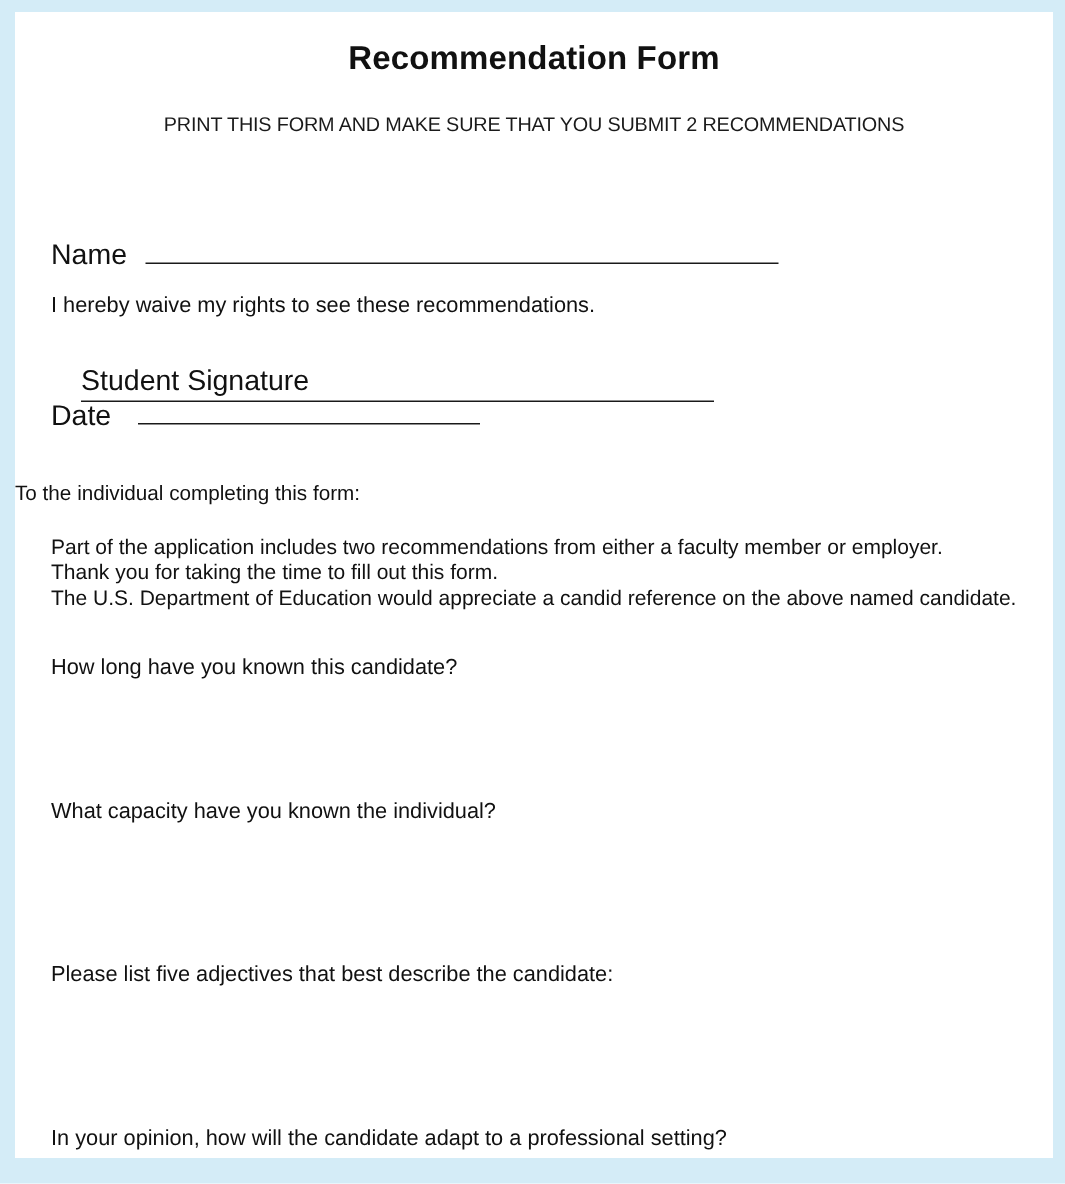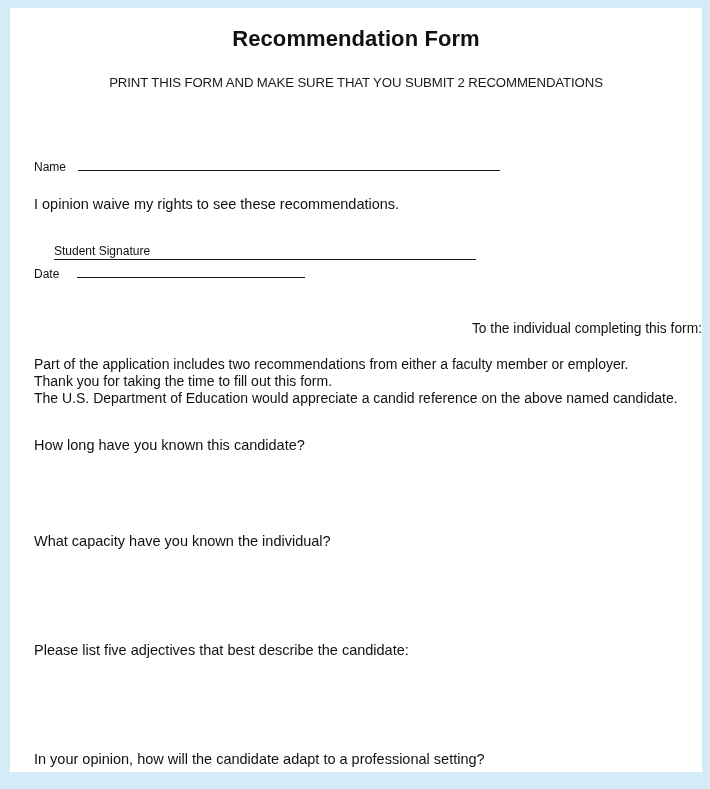--- a/index.html
+++ b/index.html
@@ -49,21 +49,21 @@
     text-align: center;
     font-size: 13.2px;
     font-weight: normal;
     color: #1a1a1a;
     letter-spacing: -0.1px;
   }
   .field-row {
     position: absolute;
     display: flex;
     align-items: baseline;
-    font-size: 12px;
+    font-size: 19px;
     color: #111111;
   }
   .field-label {
     white-space: nowrap;
   }
   .field-rule {
     display: inline-block;
     border-bottom: 1.6px solid #1a1a1a;
     height: 1px;
   }
@@ -82,21 +82,21 @@
   .row-signature .field-rule { width: 422px; margin-left: 20px; }
 
   .row-date { left: 24px; top: 259px; justify-content: space-between; }
   .row-date .field-rule { width: 228px; margin-left: 18px; }
 
   .instruction-heading {
     position: absolute;
     left: 0;
     top: 313px;
     width: 692px;
-    text-align: right;
+    text-align: left;
     font-size: 13.8px;
     color: #111111;
   }
   .instruction-body {
     position: absolute;
     left: 24px;
     top: 348px;
     width: 660px;
     font-size: 14px;
     line-height: 17px;
@@ -125,21 +125,21 @@
 
     <div class="doc-title">Recommendation Form</div>
 
     <div class="doc-subtitle">PRINT THIS FORM AND MAKE SURE THAT YOU SUBMIT 2 RECOMMENDATIONS</div>
 
     <div class="field-row row-name">
       <span class="field-label">Name</span>
       <span class="field-rule"></span>
     </div>
 
-    <div class="waiver-text">I opinion waive my rights to see these recommendations.</div>
+    <div class="waiver-text">I hereby waive my rights to see these recommendations.</div>
 
     <div class="field-row row-signature">
       <span class="field-label">Student Signature</span>
       <span class="field-rule"></span>
     </div>
 
     <div class="field-row row-date">
       <span class="field-label">Date</span>
       <span class="field-rule"></span>
     </div>

